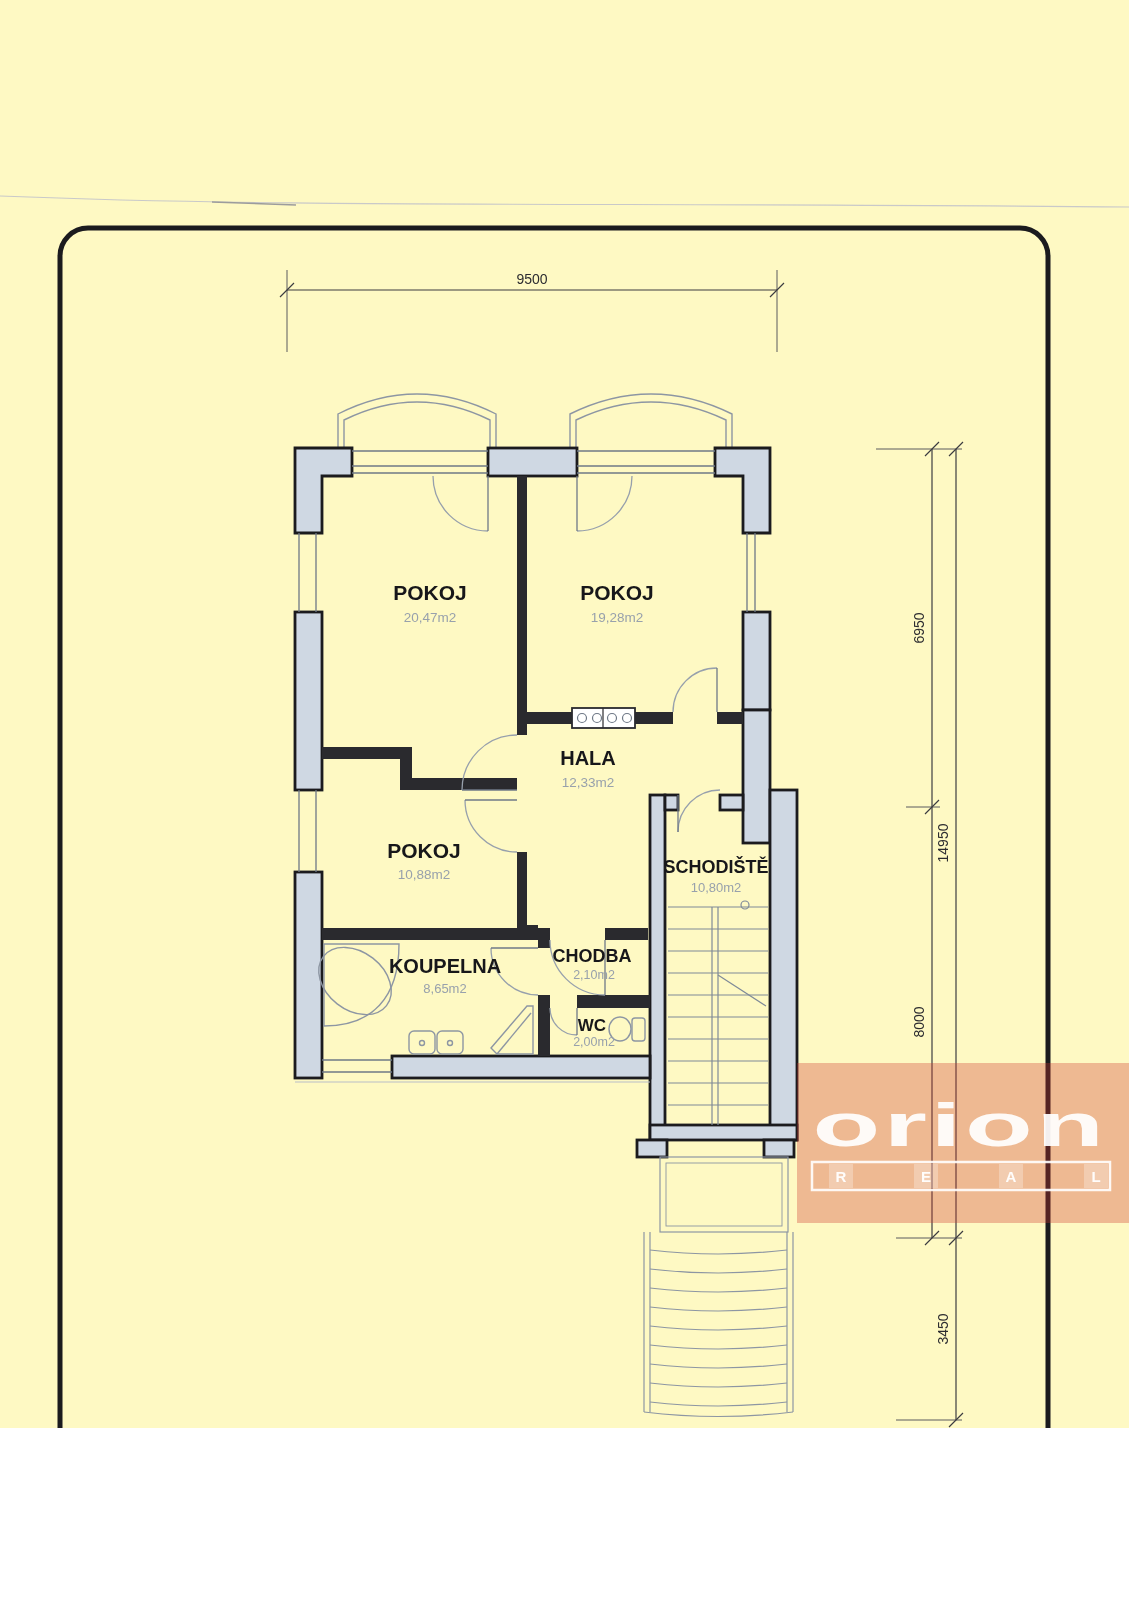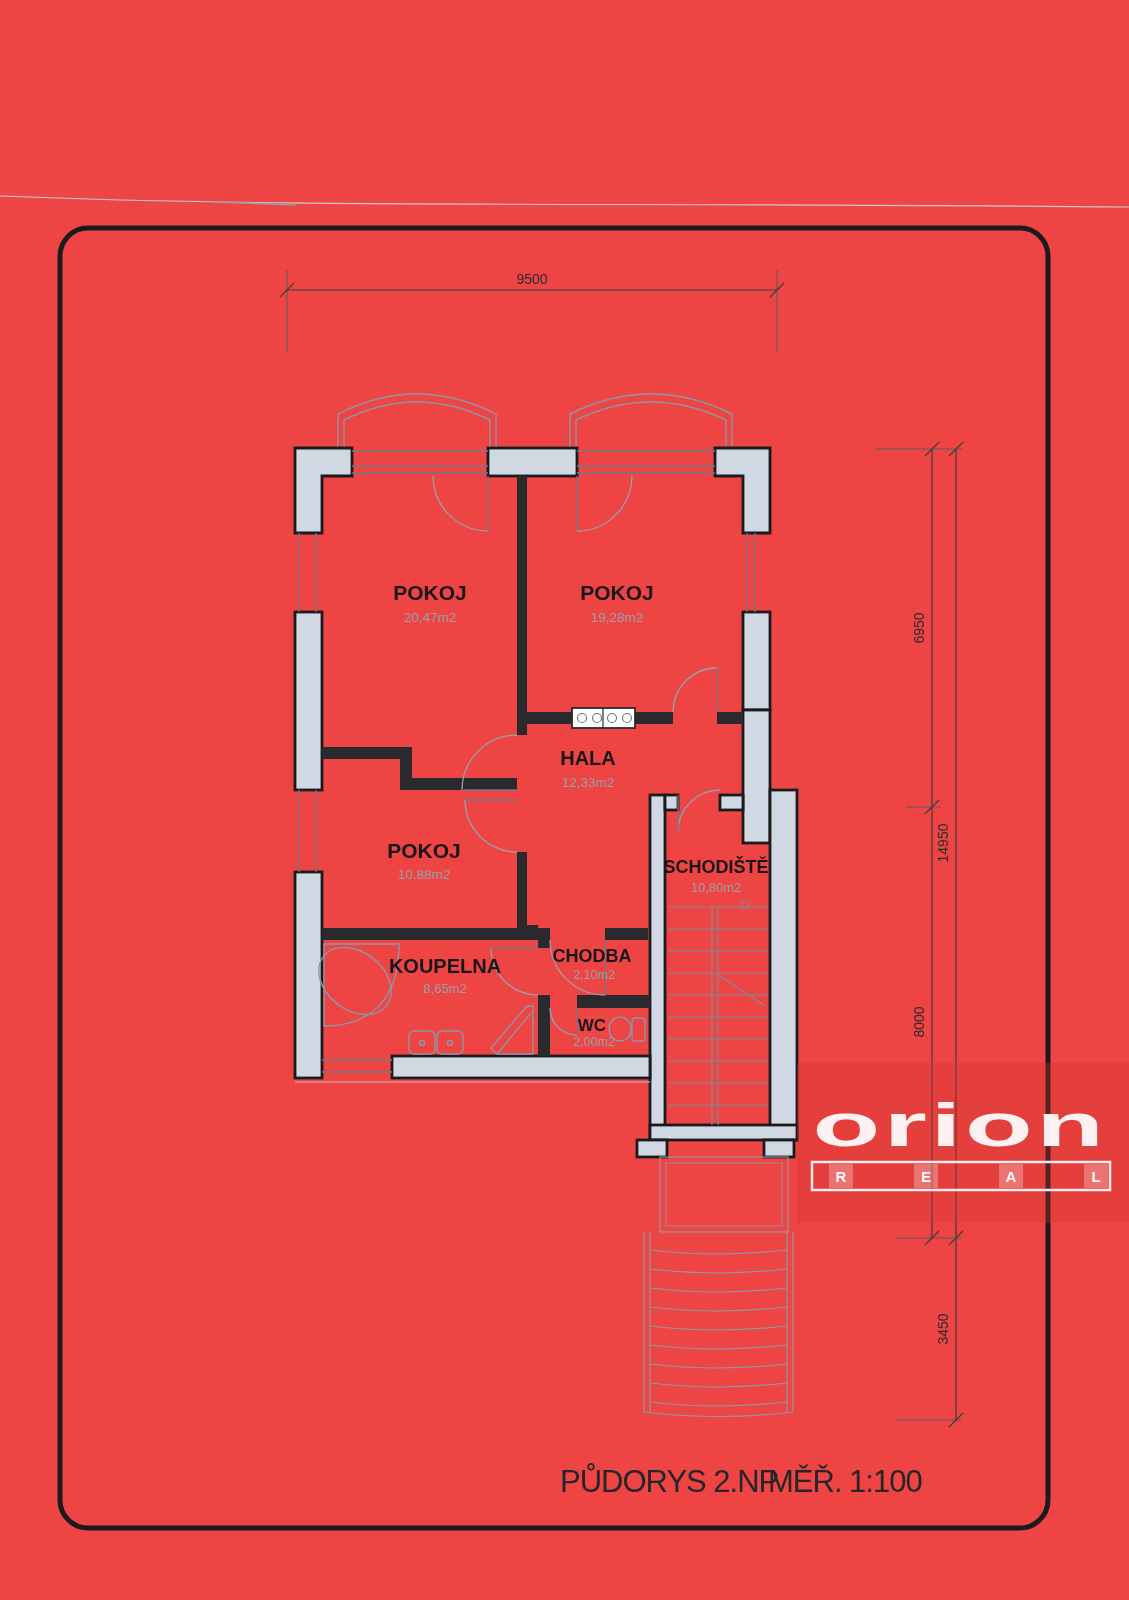--- a/index.html
+++ b/index.html
@@ -1,16 +1,16 @@
 <!DOCTYPE html>
 <html><head>
 <meta charset="utf-8">
 <style>
   html,body{margin:0;padding:0;background:#ffffff;}
-  .page{position:relative;width:1129px;height:1600px;background:#ef4444;overflow:hidden;}
+  .page{position:relative;width:1129px;height:1428px;background:#fef9c3;overflow:hidden;}
   svg{position:absolute;left:0;top:0;}
   svg text{font-family:"Liberation Sans","DejaVu Sans",sans-serif;}
   .room-name{font-weight:700;fill:#17171a;}
   .room-area{fill:#98a1ac;}
   .dim-label{fill:#2c2c30;font-size:14px;}
   .title-text{fill:#26262a;font-size:31px;letter-spacing:-1px;}
   .wm-brand{font-weight:700;fill:rgba(255,255,255,0.93);}
   .wm-letter{font-weight:700;fill:rgba(255,255,255,0.95);font-size:15px;}
 </style>
 </head>

